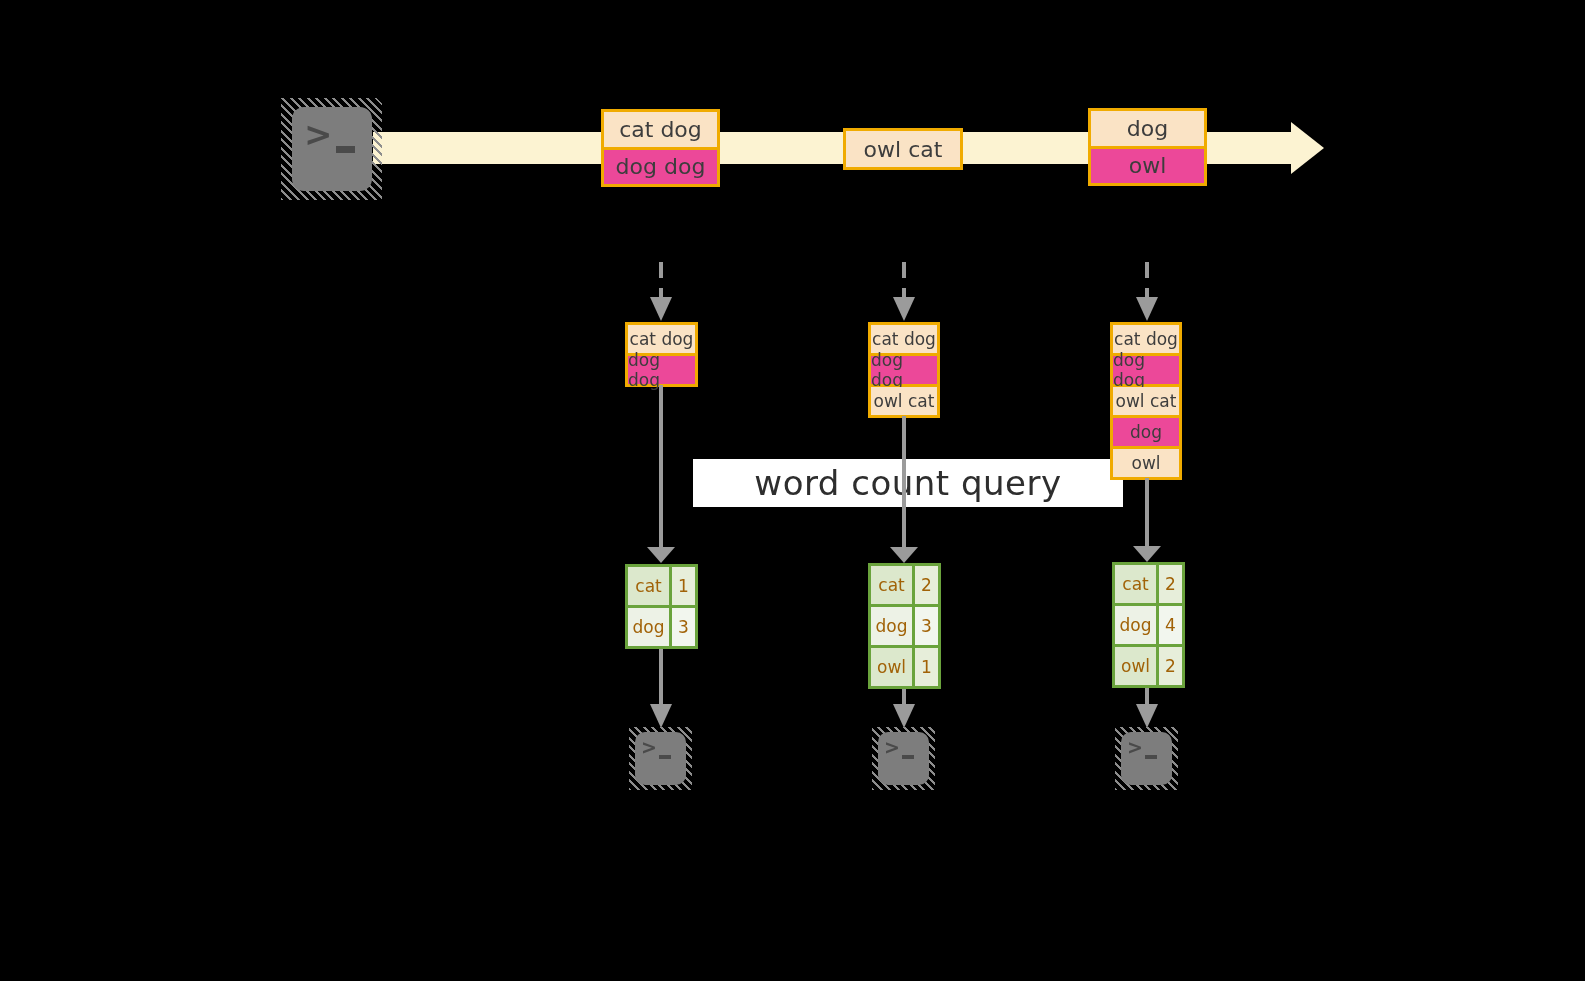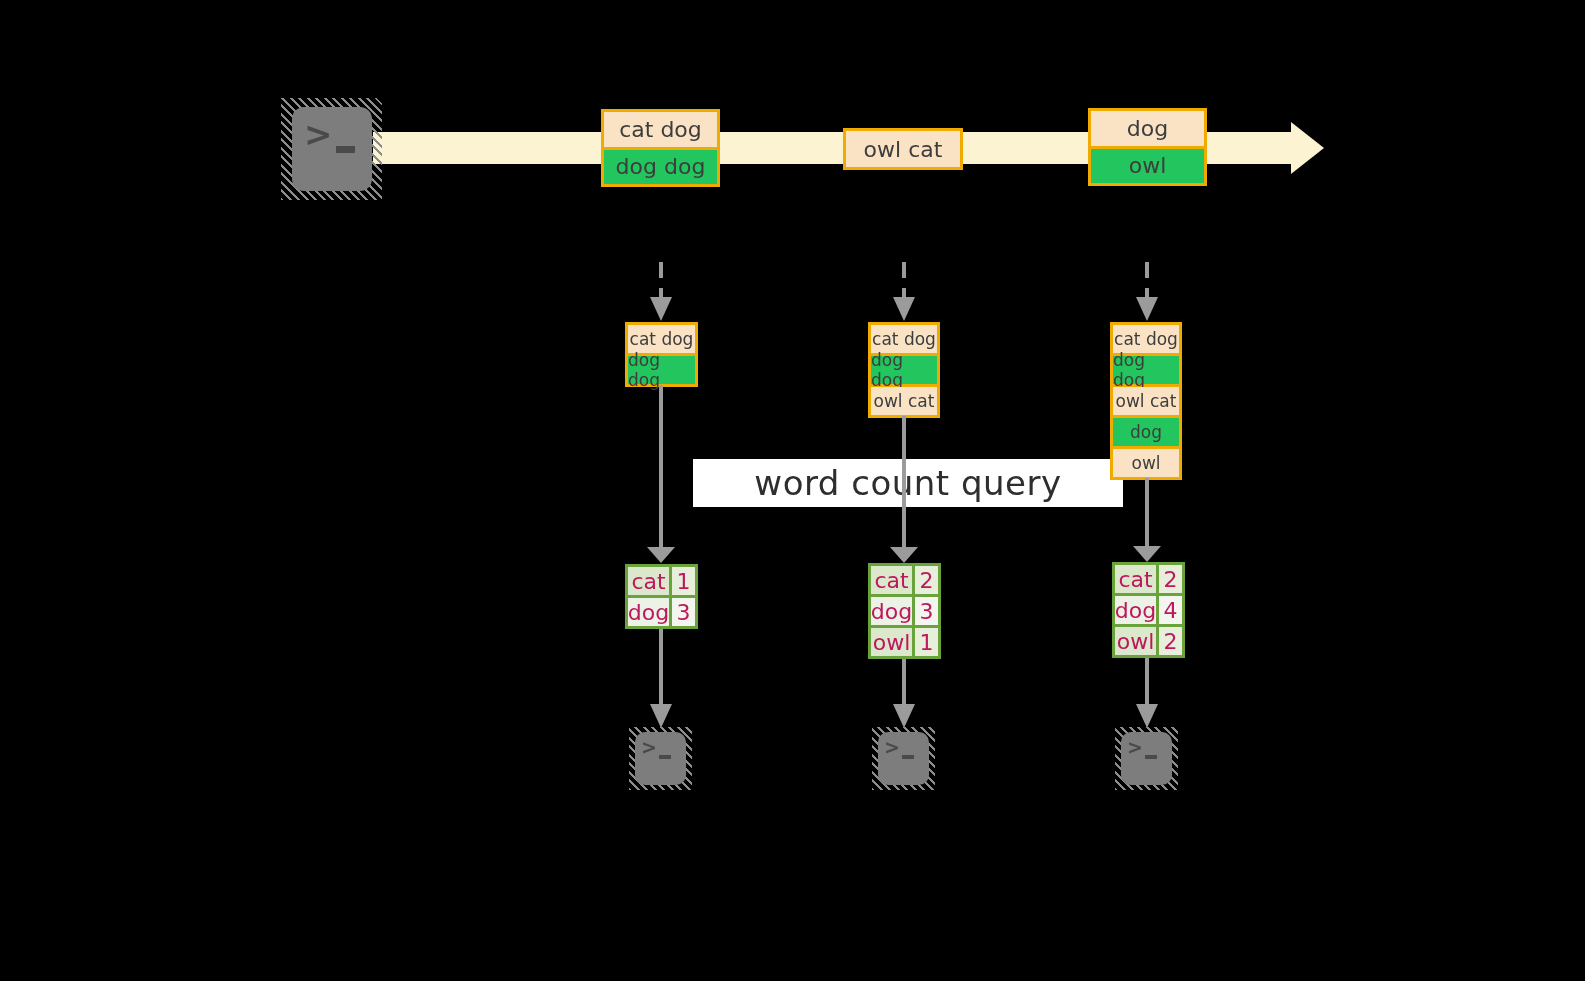--- a/index.html
+++ b/index.html
@@ -8,21 +8,21 @@
     font-family:"DejaVu Sans","Liberation Sans",sans-serif;
   }
   
   .band{position:absolute;left:373px;top:132px;width:918px;height:32px;background:#fcf3d2;}
   .band-head{position:absolute;left:1291px;top:122px;width:0;height:0;
     border-left:33px solid #fcf3d2;border-top:26px solid transparent;border-bottom:26px solid transparent;}
   
   .ebox{position:absolute;box-sizing:border-box;border:3px solid #f0ab00;background:#f0ab00;
     display:flex;flex-direction:column;gap:3px;}
   .ebox .cell{flex:1;display:flex;align-items:center;justify-content:center;
-    color:#3d3d3d;background:#22c55e;}
+    color:#3d3d3d;background:#ec4899;}
   .ebox .cell:nth-child(odd){background:#fae3c5;}
   .event-box .cell{font-size:22px;}
   .win .cell{font-size:17px;}
   .evA{left:601px;top:109px;width:119px;height:78px;}
   .evB{left:843px;top:128px;width:120px;height:42px;}
   .evC{left:1088px;top:108px;width:119px;height:78px;}
   .winA{left:625px;top:322px;width:73px;height:65px;}
   .winB{left:868px;top:322px;width:72px;height:96px;}
   .winC{left:1110px;top:322px;width:72px;height:158px;}
   .win .cell{min-height:28px;}
@@ -35,22 +35,22 @@
   .head-wide{position:absolute;width:0;height:0;
     border-left:14px solid transparent;border-right:14px solid transparent;border-top:16px solid #9b9b9b;}
   
   .banner{position:absolute;left:693px;top:459px;width:430px;height:48px;background:#ffffff;
     display:flex;align-items:center;justify-content:center;z-index:1;}
   .banner span{font-size:34px;color:#2e2e2e;letter-spacing:0.5px;}
   .over{z-index:2;}
   
   .gtable{position:absolute;box-sizing:border-box;background:#6aa33c;padding:3px;
     display:grid;grid-template-columns:41px 23px;gap:3px;z-index:2;}
-  .gtable .gc{height:28px;display:flex;align-items:center;justify-content:center;
-    font-size:22px;color:#be185d;}
+  .gtable .gc{height:38px;display:flex;align-items:center;justify-content:center;
+    font-size:17px;color:#a16207;}
   .gtable .r-dark{background:#dce8cc;}
   .gtable .r-dark.num{background:#e7eeda;}
   .gtable .r-light{background:#edf2e6;}
   .gtable .r-light.num{background:#f2f6ee;}
   .t1{left:625px;top:564px;}
   .t2{left:868px;top:563px;}
   .t3{left:1112px;top:562px;}
   
   .term{position:absolute;background:repeating-linear-gradient(45deg,#8d8d8d 0 2px,transparent 2px 6px);z-index:2;}
   .term-body{position:absolute;background:#7d7d7d;border-radius:12px;}

